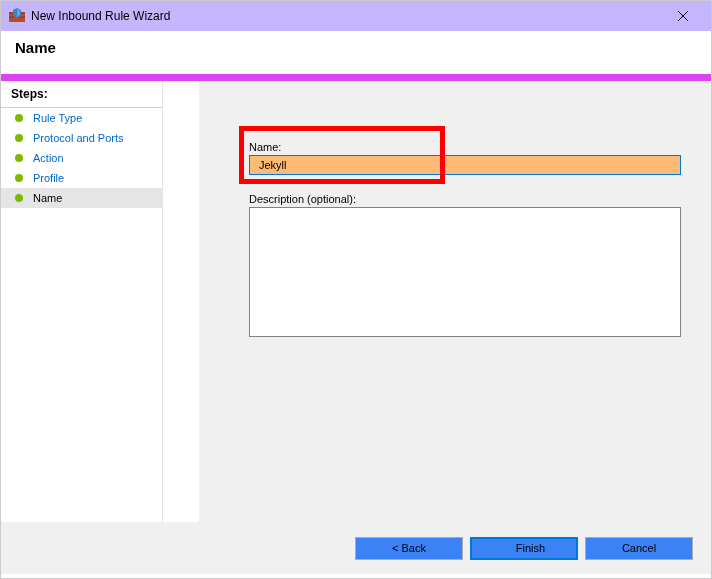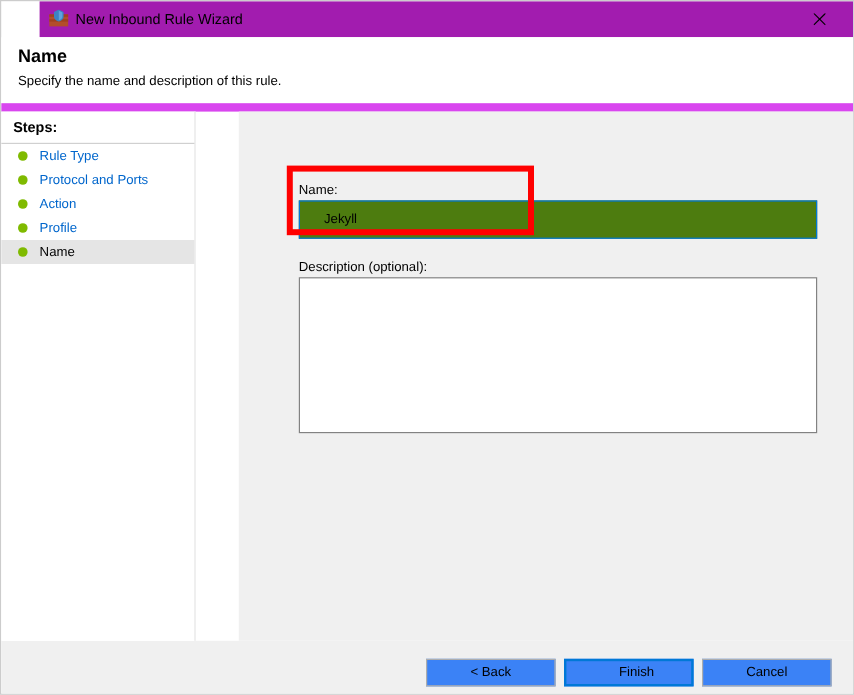--- a/index.html
+++ b/index.html
@@ -13,22 +13,21 @@
       height: 579px;
       background: #ffffff;
       overflow: hidden;
       border: 1px solid #ccc;
     }
     .titlebar {
       height: 30px;
       display: flex;
       align-items: center;
       padding: 0 8px;
-      background: #a21caf;
-      margin-left: 32px;
+      background: #c4b5fd;
     }
     .titlebar .app-icon {
       width: 16px;
       height: 16px;
       margin-right: 6px;
       display: inline-block;
     }
     .titlebar .title {
       font-size: 12px;
       color: #000;
@@ -105,25 +104,25 @@
       padding: 60px 30px 20px 50px;
       margin-left: 36px;
     }
     .field-label {
       font-size: 11px;
       color: #000;
       margin-bottom: 2px;
     }
     .name-input {
       width: 432px;
-      height: 32px;
-      font-size: 11px;
-      padding: 2px 20px;
+      height: 20px;
+      font-size: 11px;
+      padding: 2px 9px;
       border: 1px solid #0078d7;
-      background: #4d7c0f;
+      background: #fdba74;
       outline: none;
     }
     .desc-textarea {
       width: 432px;
       height: 130px;
       font-size: 11px;
       padding: 2px 4px;
       border: 1px solid #828282;
       background: #fff;
       resize: none;
@@ -177,21 +176,20 @@
   <div class="close-btn">
     <svg width="10" height="10" viewBox="0 0 10 10">
       <line x1="0" y1="0" x2="10" y2="10" stroke="#000" stroke-width="1"></line>
       <line x1="10" y1="0" x2="0" y2="10" stroke="#000" stroke-width="1"></line>
     </svg>
   </div>
 </div>
 
 <div class="header">
   <div class="page-title">Name</div>
-  <div class="page-subtitle">Specify the name and description of this rule.</div>
 </div>
 
 <div class="content">
   <div class="sidebar">
     <div class="steps-header">Steps:</div>
     <div class="step-item">
       <span class="bullet"></span>
       <span class="label">Rule Type</span>
     </div>
     <div class="step-item">

